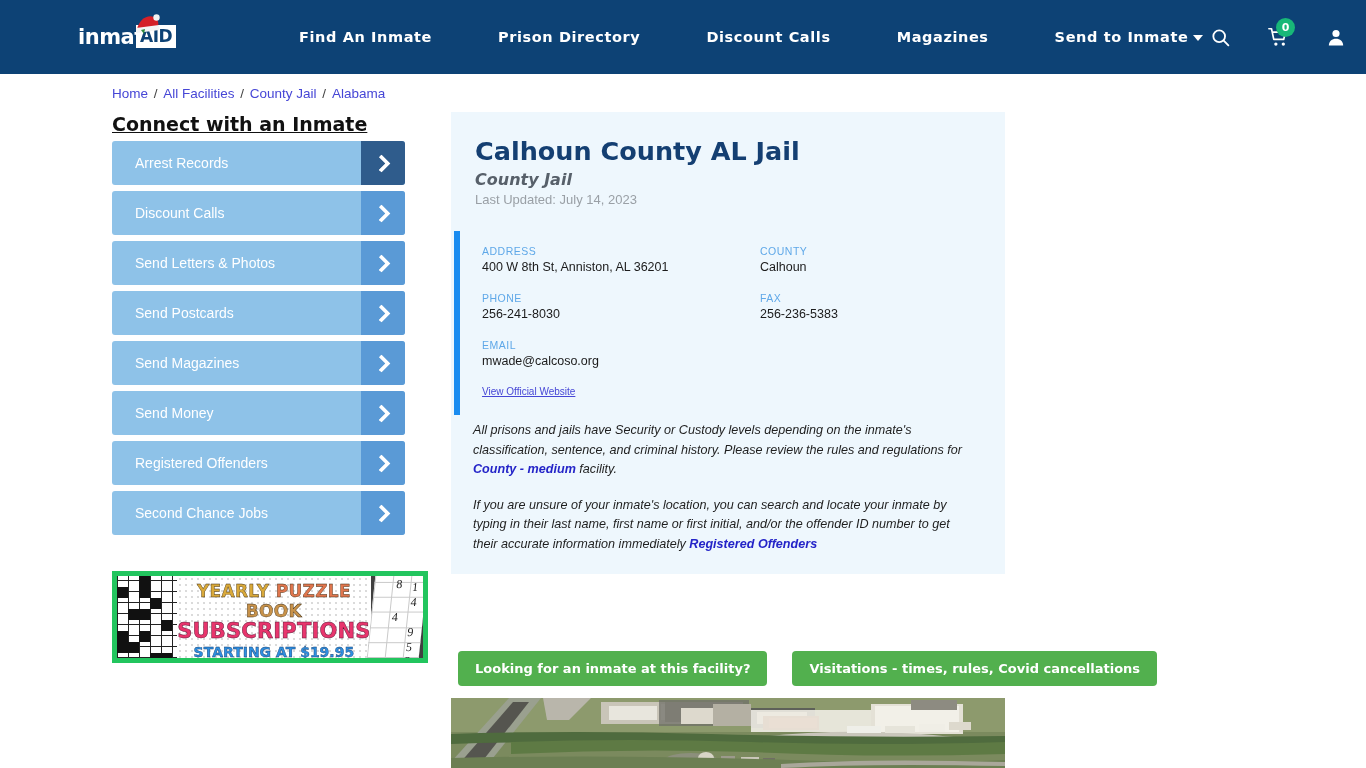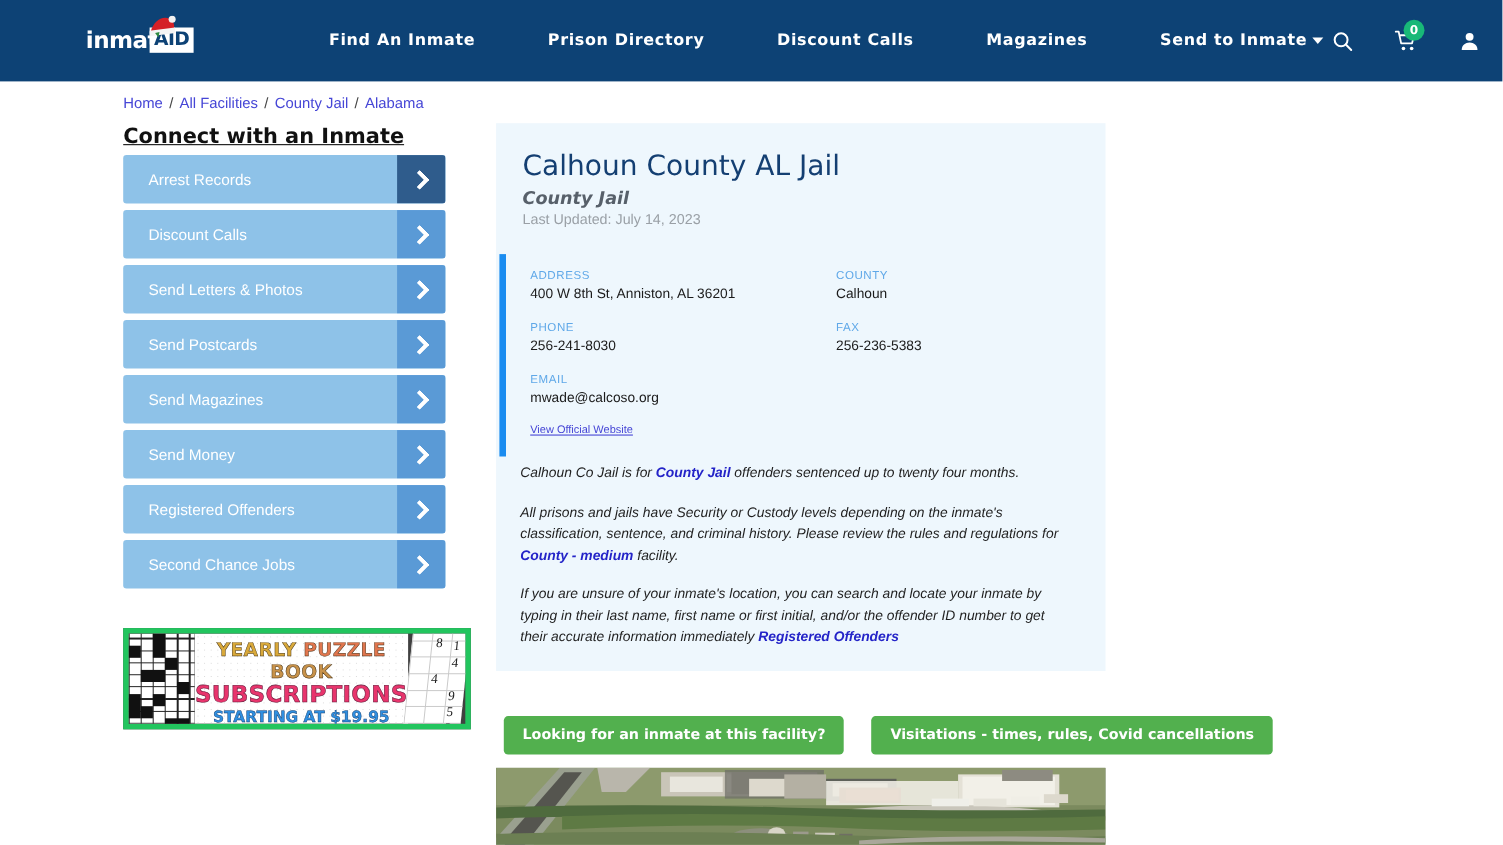--- a/index.html
+++ b/index.html
@@ -234,21 +234,21 @@
   .card {
     position: absolute;
     left: 451px; top: 112px;
     width: 554px;
     background: #eef7fd;
     padding: 24px 0 0 0;
   }
   .card-title {
     margin: 0 0 0 24px;
     font-size: 25.5px;
-    font-weight: 400;
+    font-weight: 700;
     color: #143f72;
     font-family: "DejaVu Sans", sans-serif;
   }
   .card-sub {
     margin: 4px 0 0 24px;
     font-size: 16px;
     font-weight: 700;
     font-style: italic;
     color: #57606a;
     font-family: "DejaVu Sans", sans-serif;
@@ -491,21 +491,20 @@
       </div>
       <div>
         <div class="info-lbl">EMAIL</div>
         <div class="info-val">mwade@calcoso.org</div>
       </div>
     </div>
     <a class="official-link" href="#">View Official Website</a>
   </div>
 
   <div class="desc">
-    <p><span>Calhoun Co Jail is for </span><a href="#">County Jail</a><span> offenders sentenced up to twenty four months.</span></p>
     <p><span>All prisons and jails have Security or Custody levels depending on the inmate's classification, sentence, and criminal history. Please review the rules and regulations for </span><a href="#">County - medium</a><span> facility.</span></p>
     <p><span>If you are unsure of your inmate's location, you can search and locate your inmate by typing in their last name, first name or first initial, and/or the offender ID number to get their accurate information immediately </span><a href="#">Registered Offenders</a></p>
   </div>
 </div>
 
 <div class="cta-row">
   <button class="cta">Looking for an inmate at this facility?</button>
   <button class="cta">Visitations - times, rules, Covid cancellations</button>
 </div>
 

